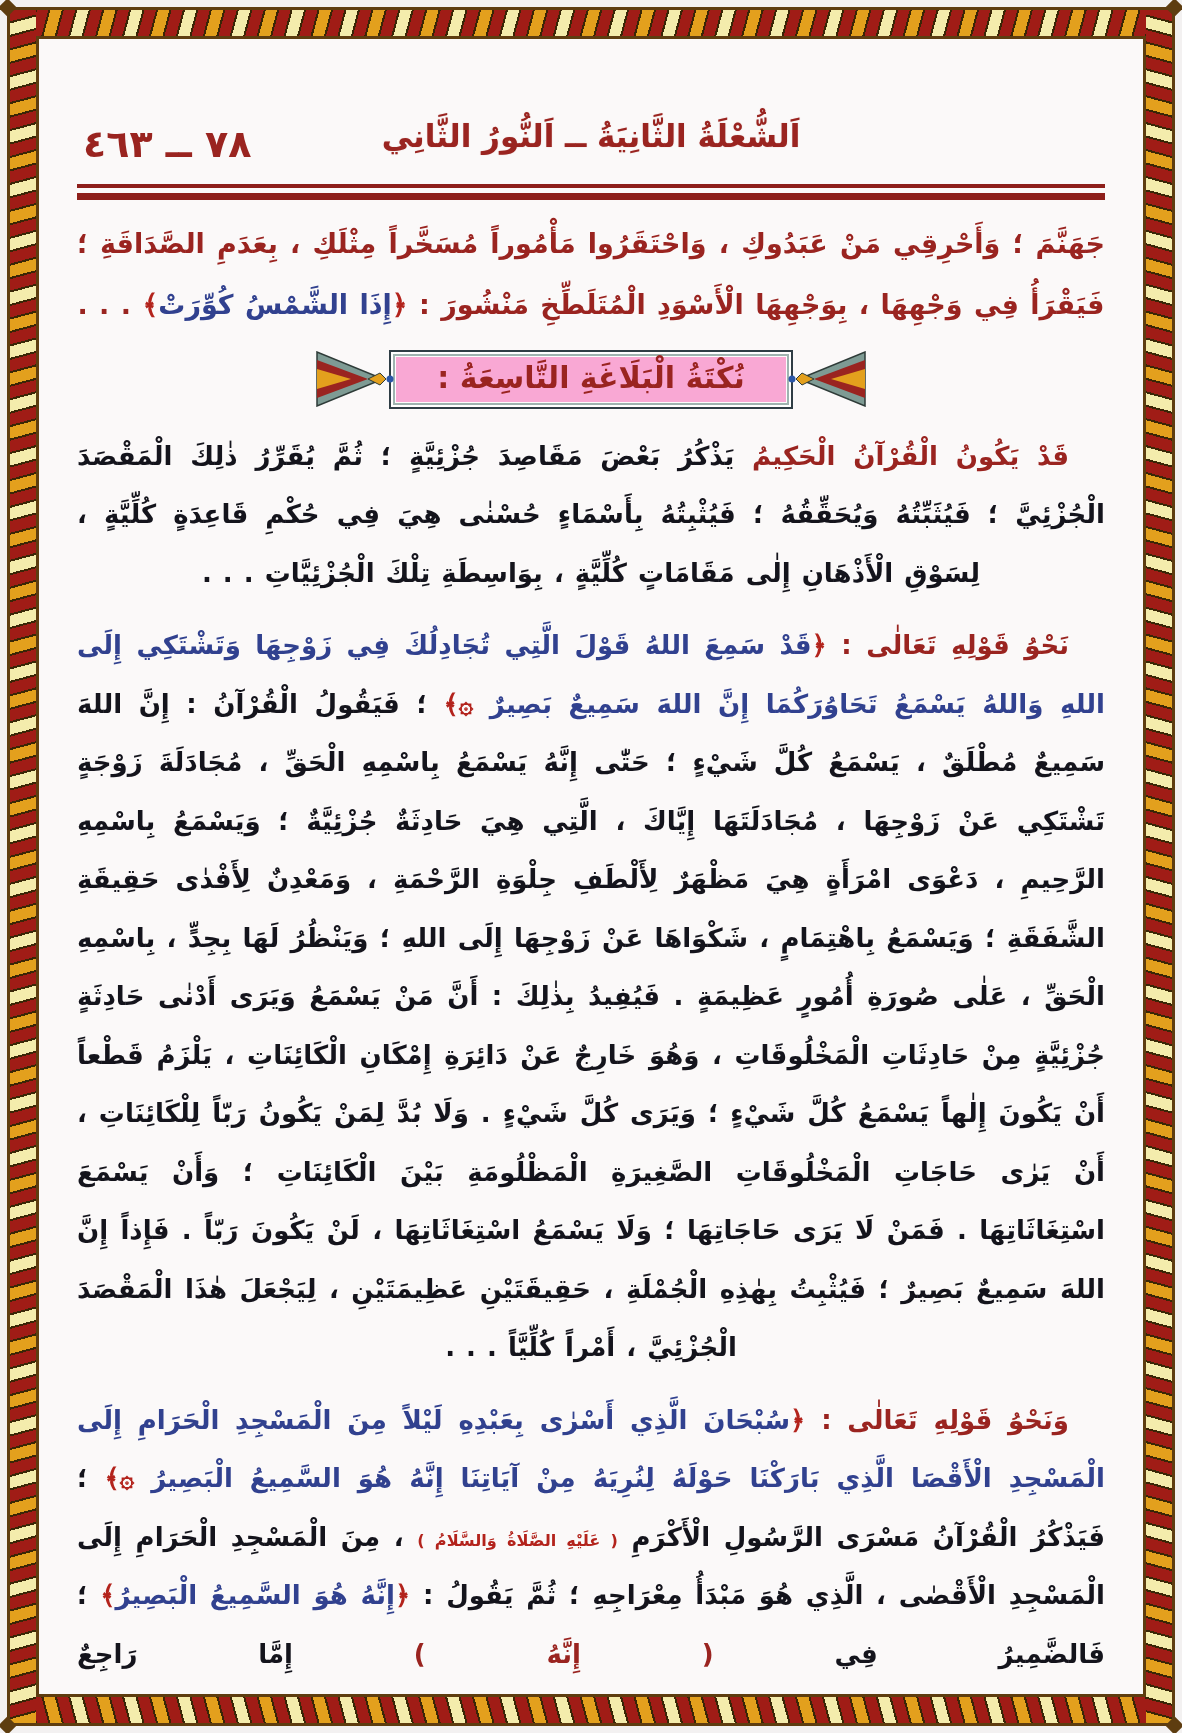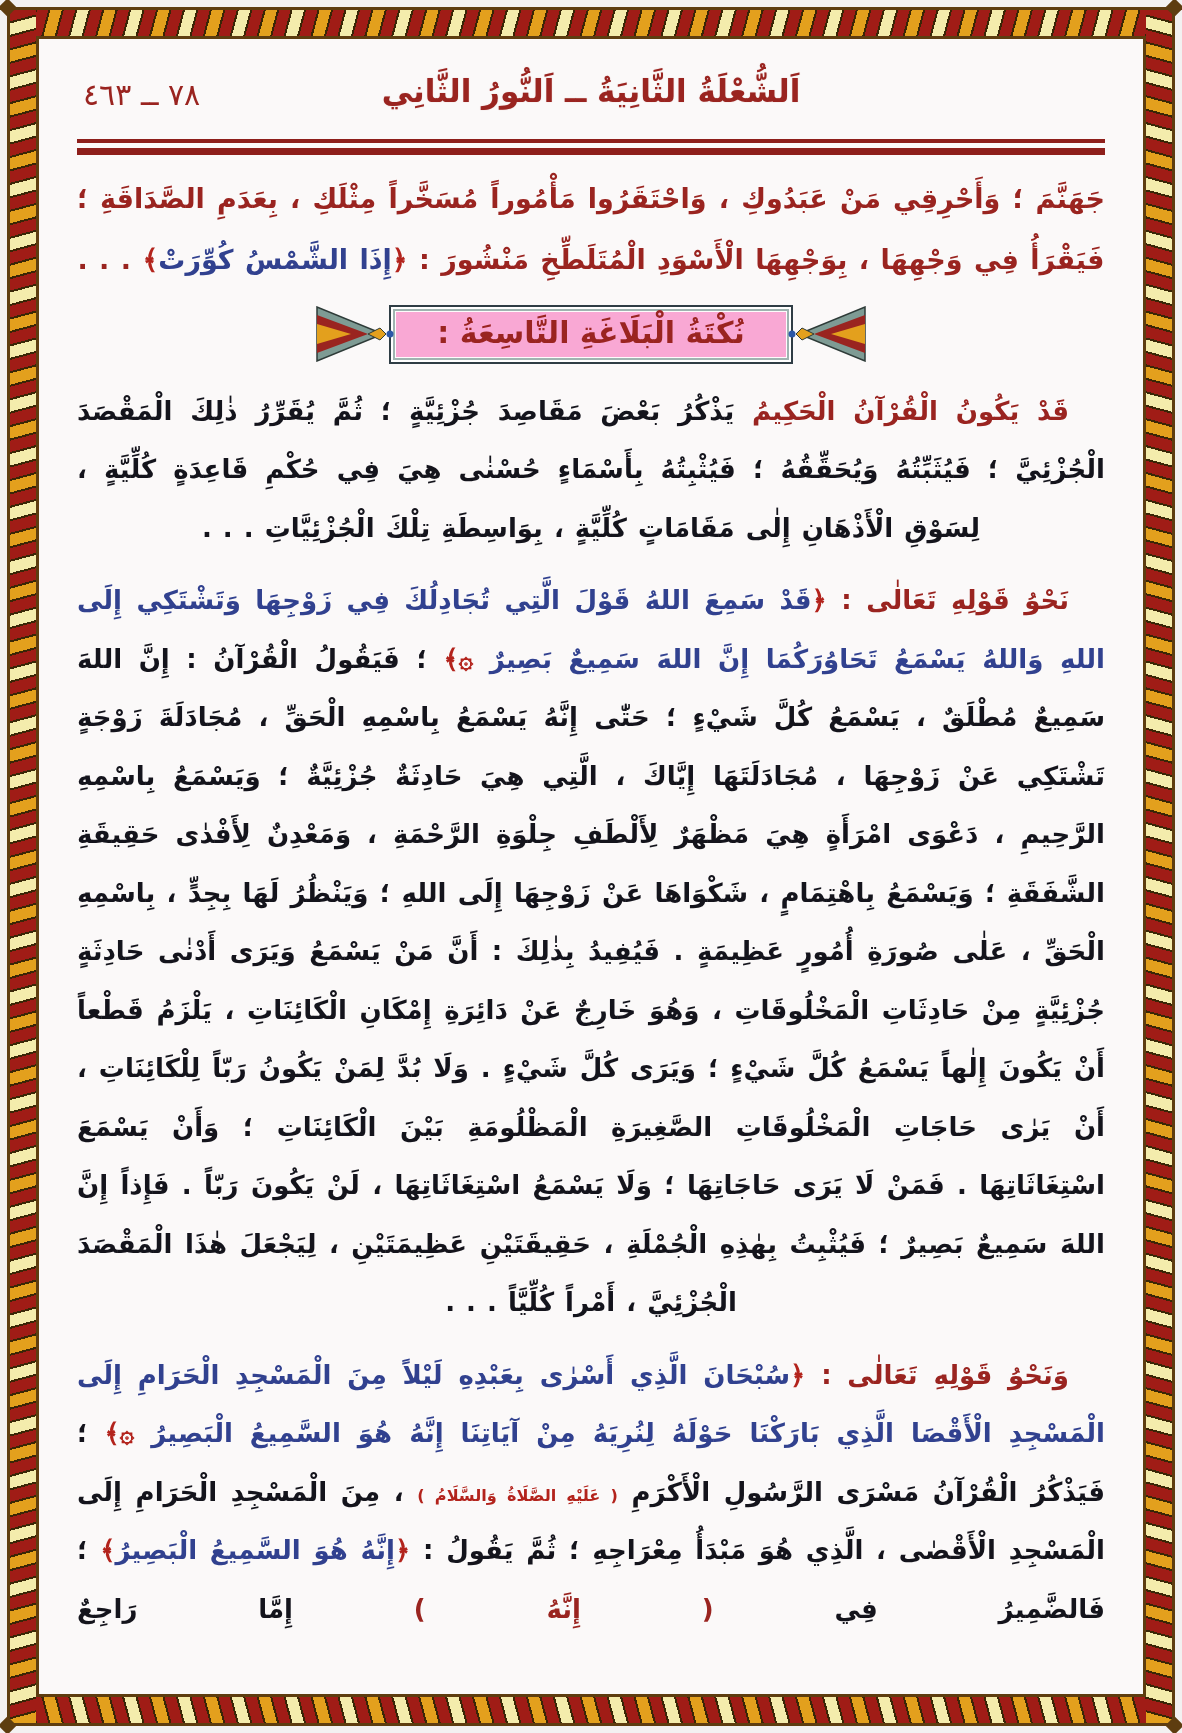--- a/index.html
+++ b/index.html
@@ -53,26 +53,27 @@
   .dart{position:absolute;width:13px;height:13px;background:var(--frame-line);transform:rotate(45deg);}
   .dart.tl{top:-9px;left:-9px;} .dart.tr{top:-9px;right:-9px;}
   .dart.bl{bottom:-9px;left:-9px;} .dart.br{bottom:-9px;right:-9px;}
   .inner{position:absolute;inset:26px;border:3px solid var(--frame-line);background:var(--bg);overflow:hidden;}
 
   
   .text-area{position:relative;padding:30px 38px 0 38px;}
   .page-header{position:relative;height:64px;margin-bottom:6px;}
   .page-numbers{
     position:absolute;left:6px;top:8px;
-    color:var(--red);font-size:30px;font-weight:normal;direction:rtl;
+    color:var(--red);font-size:38px;font-weight:bold;direction:rtl;
   }
   .page-title{
     text-align:center;color:var(--red);
     font-size:31px;font-weight:bold;padding-top:4px;
     text-shadow:0 0 1px rgba(154,36,32,.35);
+    margin-top:45px;
   }
   .double-rule{height:5px;border-top:4px solid var(--dark-red);border-bottom:7px solid var(--dark-red);margin-bottom:14px;}
 
   .para{
     font-size:26px;font-weight:bold;line-height:2.25;
     text-align:justify;text-align-last:center;
     color:var(--ink);margin:0 0 14px 0;word-spacing:2px;
   }
   .para.indent{text-indent:36px;}
   .para.last-justify{text-align-last:justify;}

